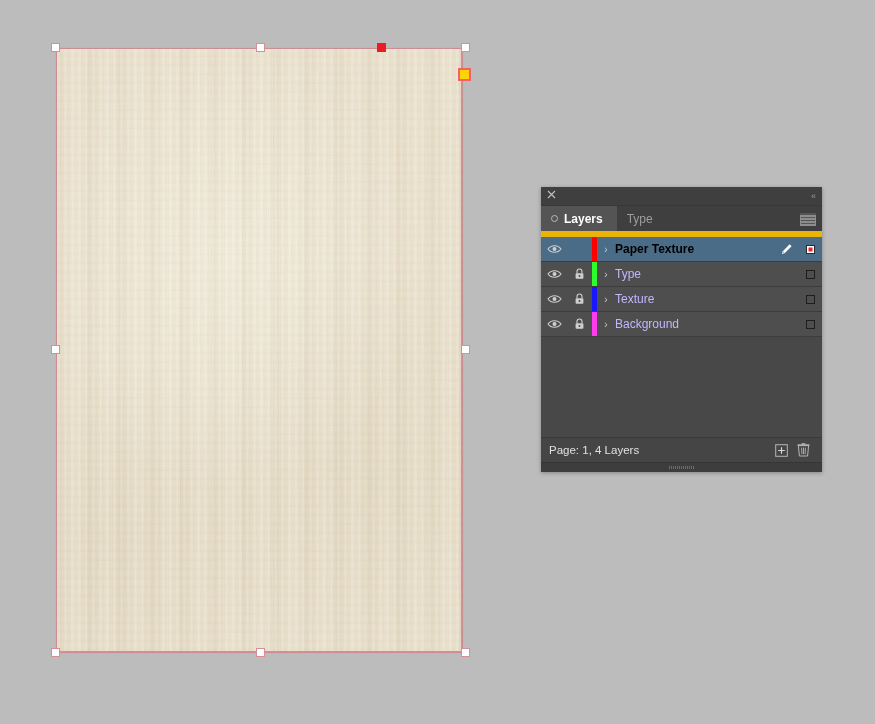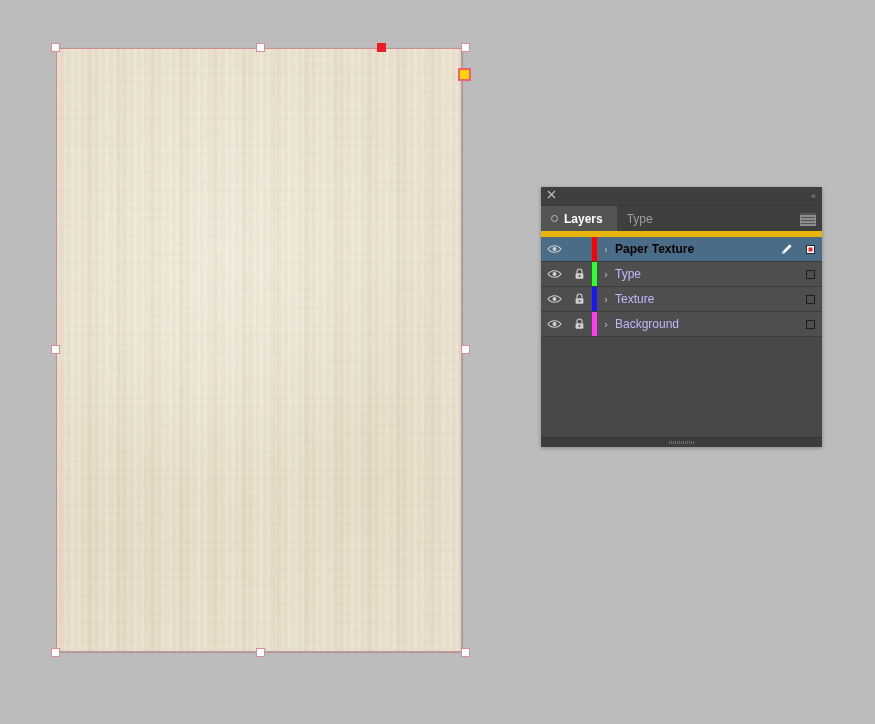--- a/index.html
+++ b/index.html
@@ -471,17 +471,34 @@
       <div class="layer-name">Background</div>
       <div class="cell-pen"></div>
       <div class="cell-target">
         <span class="target-square"></span>
       </div>
     </div>
 
     <div id="layers-empty-area"></div>
   </div>
 
+  <div id="panel-footer">
+    <div id="footer-status">Page: 1, 4 Layers</div>
+    <div class="footer-btn">
+      <svg width="13" height="13" viewBox="0 0 13 13">
+        <rect x="0.7" y="0.7" width="11.6" height="11.6" fill="none" stroke="#b6b6b6" stroke-width="1"></rect>
+        <path d="M6.5,3.2 L6.5,9.8 M3.2,6.5 L9.8,6.5" stroke="#d8d8d8" stroke-width="1.2"></path>
+      </svg>
+    </div>
+    <div class="footer-btn">
+      <svg width="13" height="14" viewBox="0 0 13 14">
+        <path d="M1.4,2.6 L11.6,2.6 L10.6,13 L2.4,13 Z" fill="none" stroke="#b6b6b6" stroke-width="1"></path>
+        <rect x="0.6" y="1.3" width="11.8" height="1.6" fill="#b6b6b6"></rect>
+        <rect x="4.6" y="0.2" width="3.8" height="1.3" fill="#b6b6b6"></rect>
+        <path d="M4.6,4.6 L4.9,11.2 M6.5,4.6 L6.5,11.2 M8.4,4.6 L8.1,11.2" stroke="#b6b6b6" stroke-width="0.9"></path>
+      </svg>
+    </div>
+  </div>
 
   <div id="panel-scrollbar-area">
     <div id="panel-grip"></div>
   </div>
 </div>
 
 </body></html>

